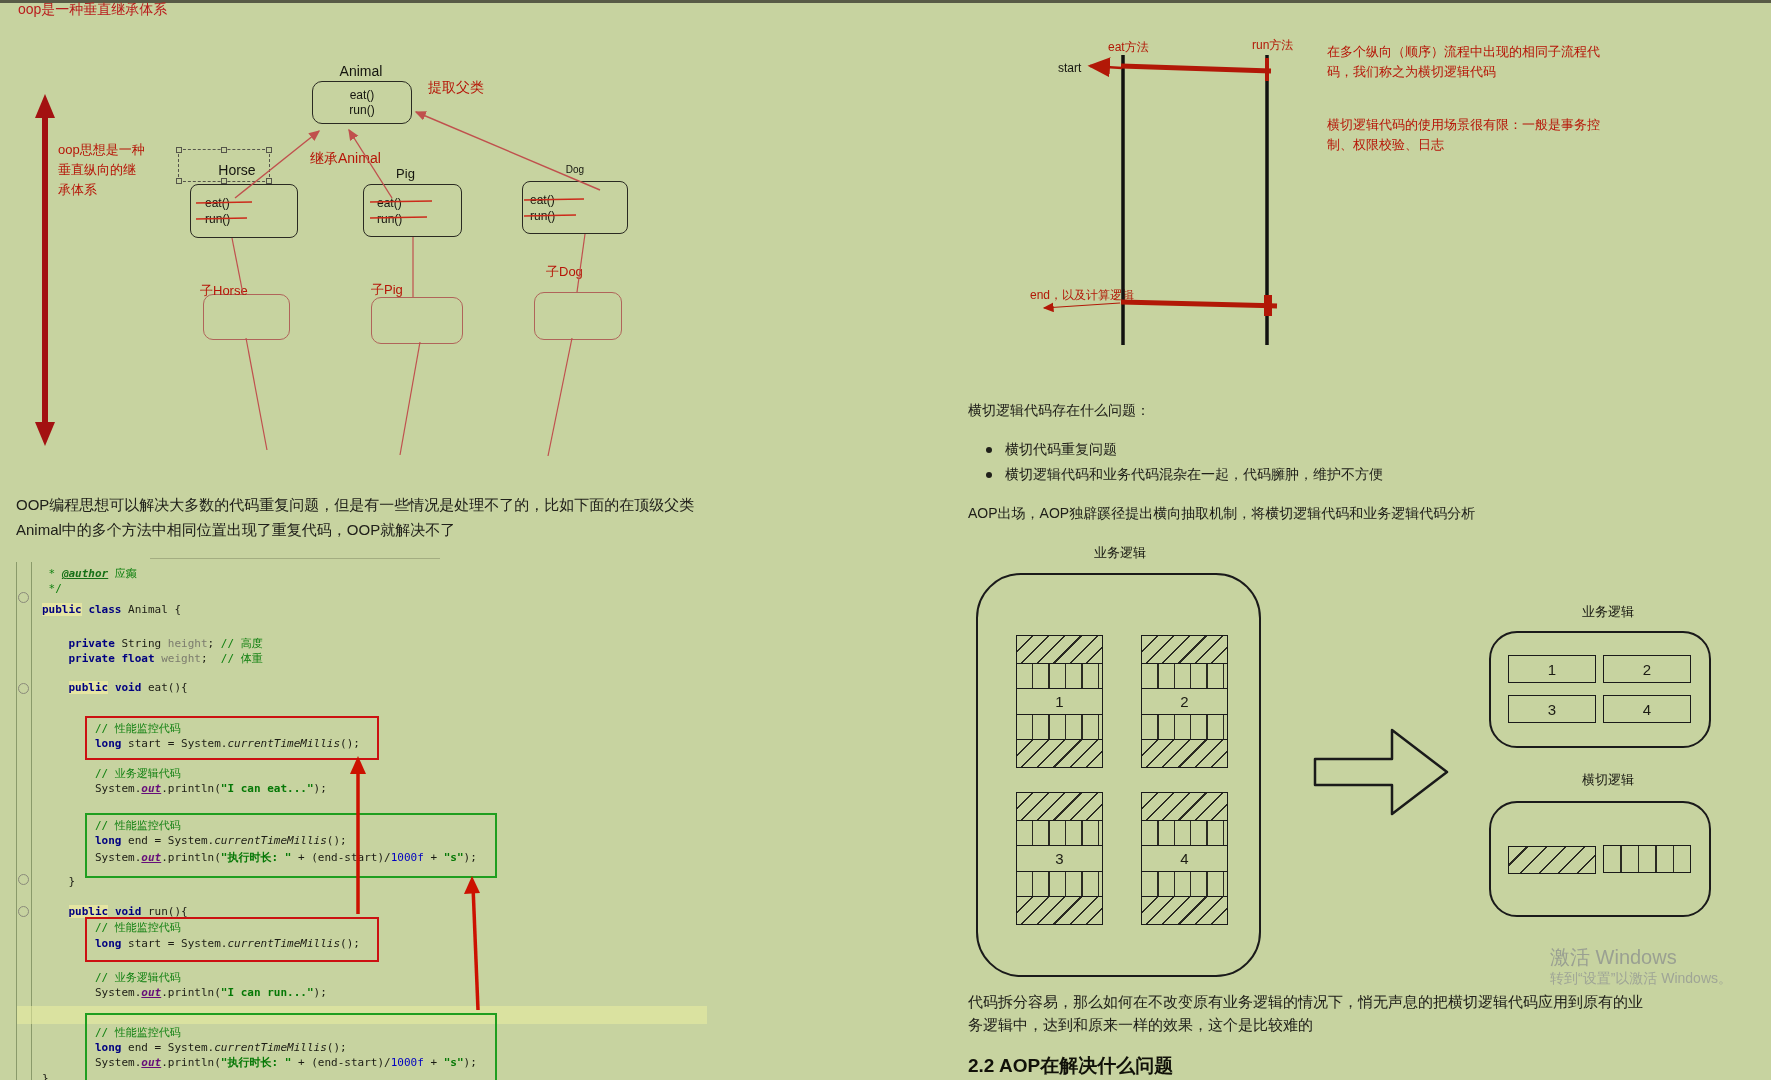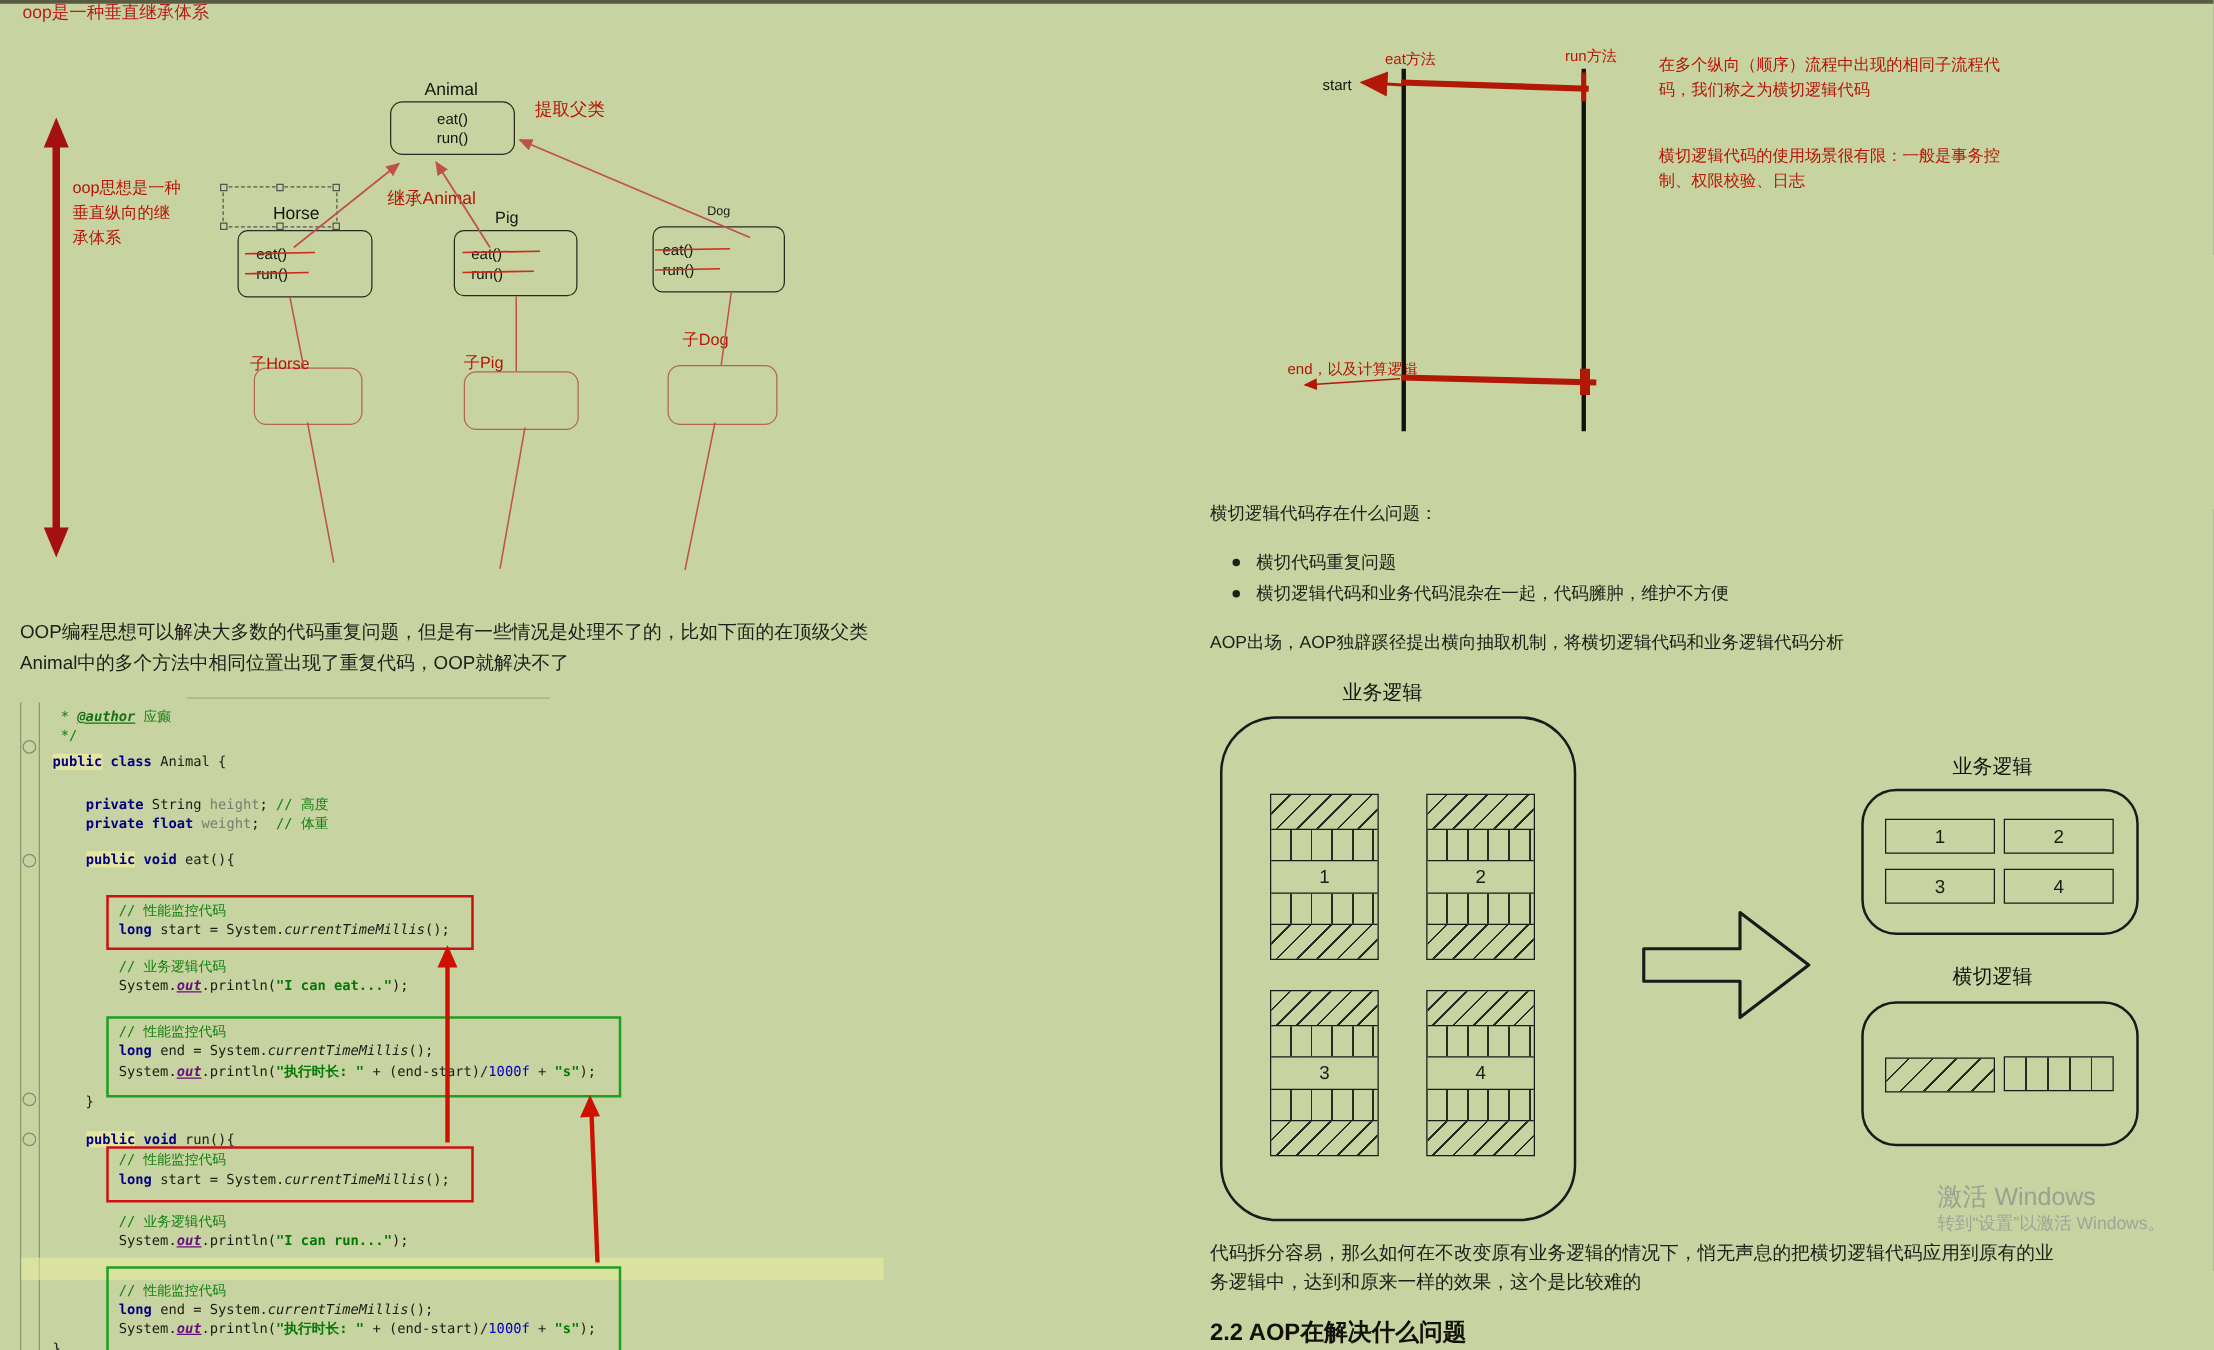--- a/index.html
+++ b/index.html
@@ -45,21 +45,21 @@
   .b-hatch{height:28px;background:repeating-linear-gradient(135deg,transparent 0 10px,#2a2a22 10px 11.5px);}
   .b-vlines{height:25px;background:repeating-linear-gradient(90deg,transparent 0 15px,#2a2a22 15px 16.5px);}
   .b-lbl{height:25px;display:flex;align-items:center;justify-content:center;font-size:15px;}
   .round-big{border:2px solid #1a1a1a;border-radius:45px;}
   .round-mid{border:2px solid #1a1a1a;border-radius:28px;}
   .num-box{border:1.5px solid #1a1a1a;width:86px;height:26px;display:flex;align-items:center;justify-content:center;font-size:15px;}
   .hatch-rect{width:86px;height:26px;border:1.5px solid #1a1a1a;
               background:repeating-linear-gradient(135deg,transparent 0 12px,#2a2a22 12px 13.5px);}
   .vline-rect{width:86px;height:26px;border:1.5px solid #1a1a1a;
               background:repeating-linear-gradient(90deg,transparent 0 16px,#2a2a22 16px 17.5px);}
-  .sec-heading{font-size:16px;color:#15150f;}
+  .sec-heading{font-size:13px;color:#15150f;margin-left:20px;}
   
   .seq-red{color:#b21807;font-size:12px;}
   .seq-black{color:#15150f;font-size:12px;}
   .note-sm{color:#b61507;font-size:13px;line-height:20px;}
   .body-txt{font-size:14px;color:#20201a;}
   .bullet-dot{width:6px;height:6px;border-radius:50%;background:#20201a;}
   .bottom-head{font-size:19px;font-weight:bold;color:#111109;}
   .wm1{font-size:20px;color:#9aa092;}
   .wm2{font-size:14px;color:#9fa596;}
   svg.overlay{position:absolute;left:0;top:0;pointer-events:none;z-index:6;}

